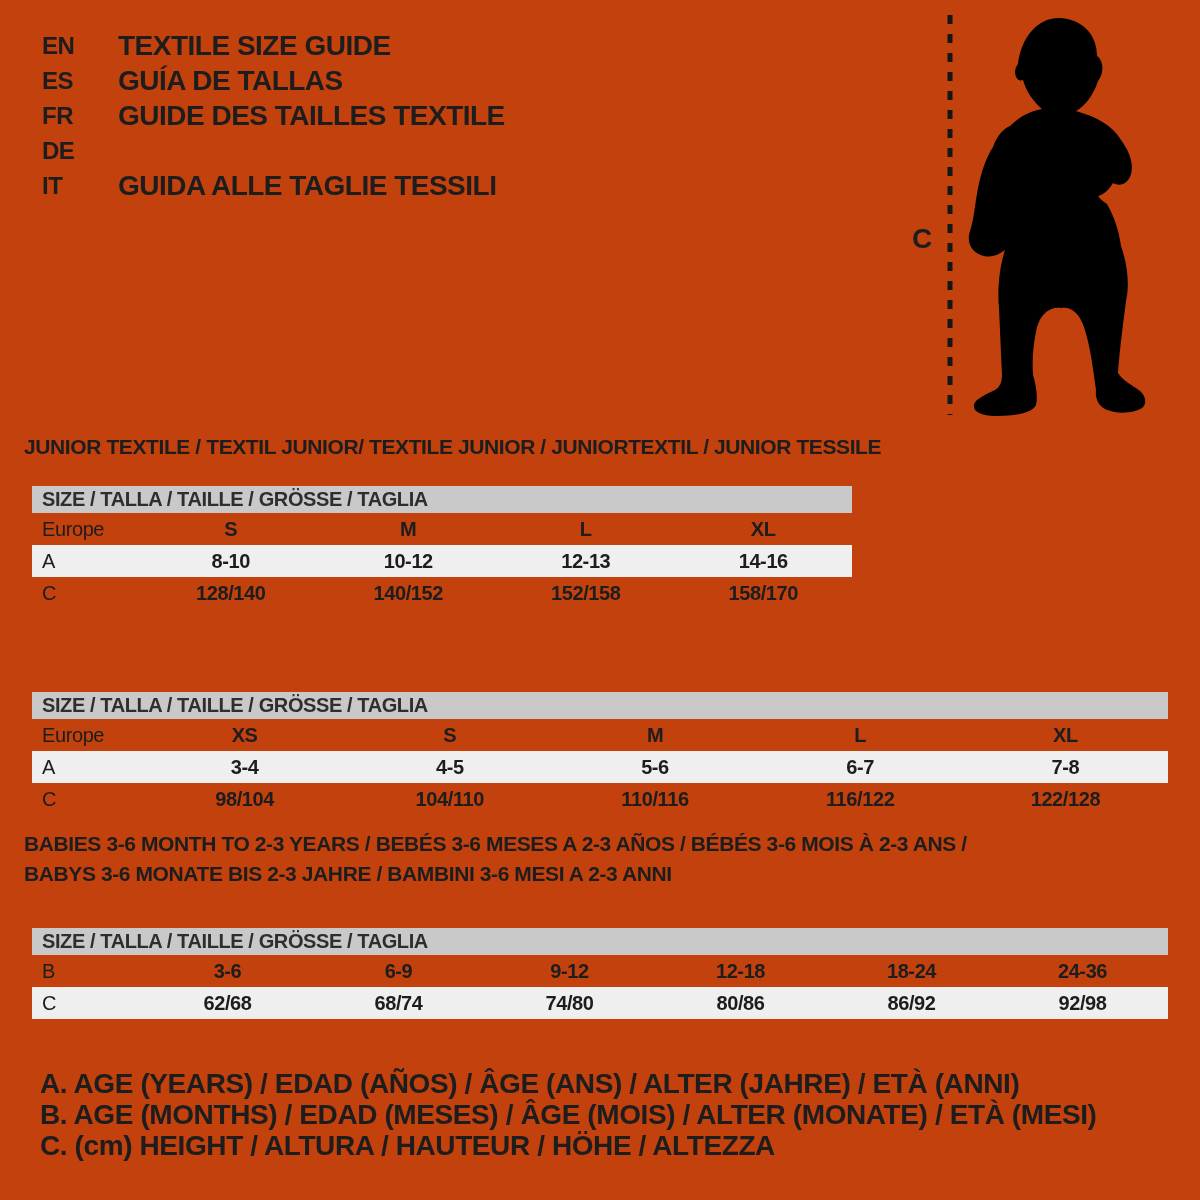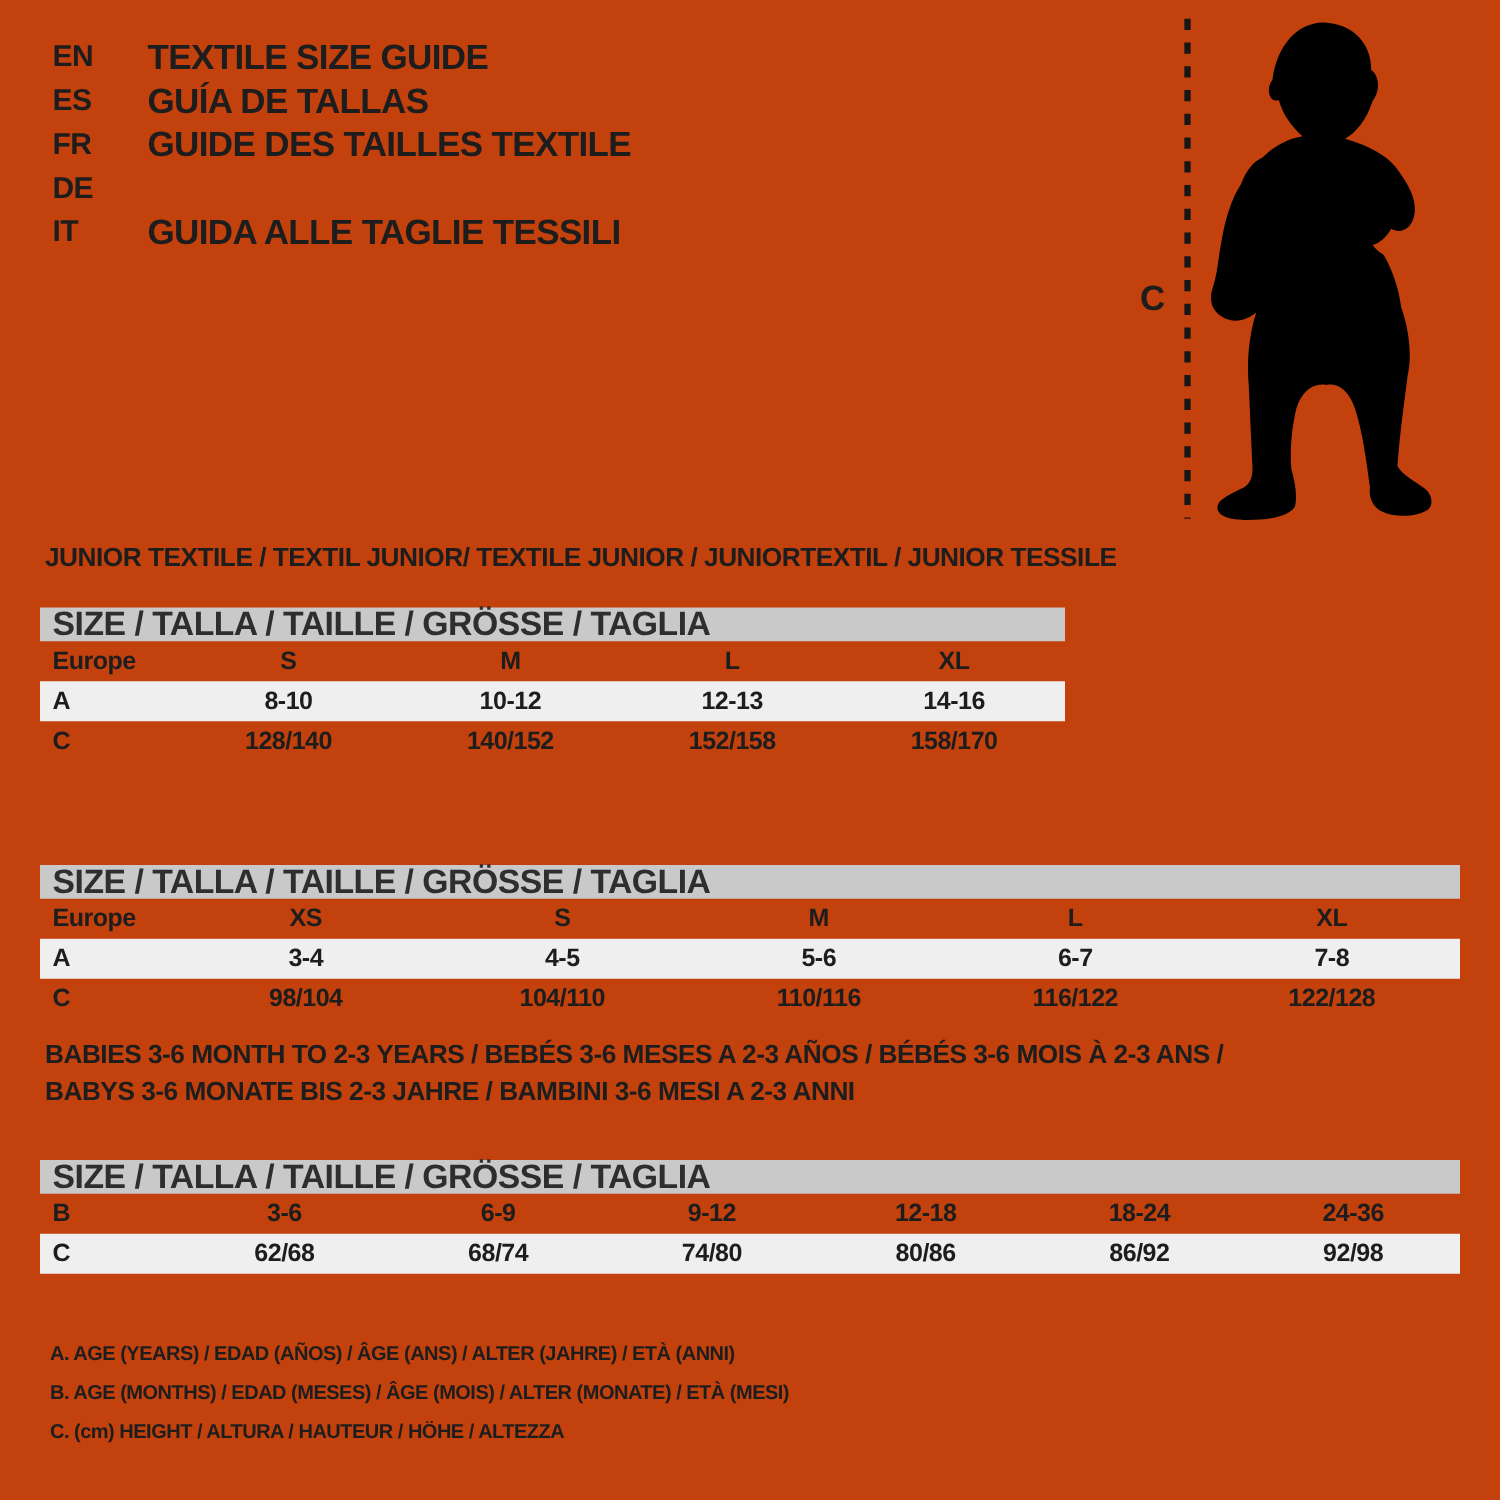--- a/index.html
+++ b/index.html
@@ -16,45 +16,45 @@
   .lang-row{display:flex;height:35px;align-items:center;}
   .lang-code{width:76px;font-size:24px;font-weight:700;letter-spacing:-0.5px;}
   .lang-title{font-size:28px;font-weight:700;letter-spacing:-0.5px;white-space:nowrap;}
   
   .figure{position:absolute;left:900px;top:0;width:300px;height:430px;}
   .sil{fill:var(--silhouette,#000);}
   .measure-line{stroke:#161616;stroke-width:5;stroke-dasharray:9 10;}
   .measure-label{font-size:28px;font-weight:700;fill:var(--text,#1d1d1d);}
   
   .sec-title{
-    position:absolute;left:36px;height:26px;line-height:26px;
+    position:absolute;left:24px;height:26px;line-height:26px;
     font-size:21px;font-weight:700;letter-spacing:-0.4px;white-space:nowrap;
   }
   .sub-a{font-size:14px;vertical-align:-4px;font-weight:700;}
   
   .size-bar{
     position:absolute;left:32px;height:27px;line-height:27px;
     background:var(--header-bar,#c9c9c9);
-    font-size:27px;font-weight:700;letter-spacing:-0.4px;color:#2e2e2e;
+    font-size:20px;font-weight:700;letter-spacing:-0.4px;color:#2e2e2e;
     padding-left:10px;box-sizing:border-box;
   }
   .tbl{position:absolute;left:32px;}
   .trow{display:flex;height:32px;align-items:center;}
   .trow.shaded{background:var(--shaded-row,#efefef);}
   .trow .lbl{
     width:110px;padding-left:10px;box-sizing:border-box;
-    font-size:20px;font-weight:700;letter-spacing:-0.4px;
+    font-size:20px;font-weight:400;letter-spacing:-0.4px;
   }
   .trow .cell{
     flex:1;text-align:center;
     font-size:20px;font-weight:700;letter-spacing:-0.4px;
   }
   
   .legend{position:absolute;left:40px;top:1068px;}
-  .legend-line{height:31px;line-height:31px;font-size:16px;font-weight:700;letter-spacing:-0.4px;white-space:nowrap;}
+  .legend-line{height:31px;line-height:31px;font-size:28px;font-weight:700;letter-spacing:-0.4px;white-space:nowrap;}
 </style>
 </head>
 <body>
 
 <div class="page">
 
   <div class="lang-block">
     <div class="lang-row">
       <span class="lang-code">EN</span>
       <span class="lang-title">TEXTILE SIZE GUIDE</span>

